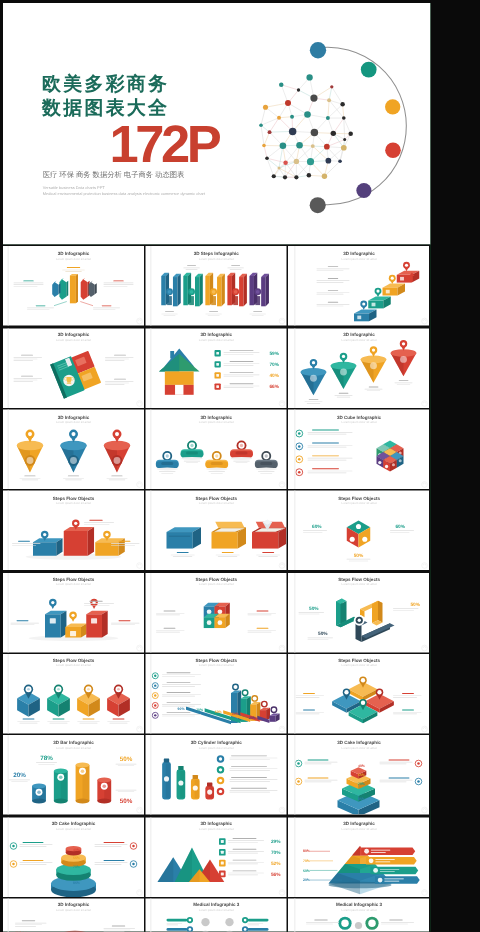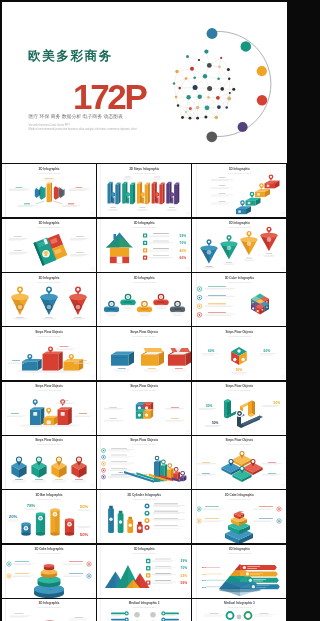--- a/index.html
+++ b/index.html
@@ -36,20 +36,21 @@
 
 </style>
 </head>
 <body>
 
 <div class="page">
 
   <div class="hero">
     <div class="hero-title">
       <div>欧美多彩商务</div>
+      <div>数据图表大全</div>
     </div>
     <div class="hero-count">172P</div>
     <div class="hero-tags">医疗 环保 商务 数据分析 电子商务 动态图表</div>
     <div class="hero-en1">Versatile business Data charts PPT</div>
     <div class="hero-en2">Medical environmental protection business data analysis electronic commerce dynamic chart</div>
     <div class="hero-art">
         <svg class="hero-svg" viewBox="0 0 285 161" width="285" height="161">
 <line x1="185.5" y1="54.5" x2="197.0" y2="58.0" stroke="#eec9cc" stroke-width="0.4"></line>
 <line x1="185.5" y1="54.5" x2="190.0" y2="66.7" stroke="#e0e0e0" stroke-width="0.4"></line>
 <line x1="197.0" y1="58.0" x2="204.4" y2="49.6" stroke="#e0e0e0" stroke-width="0.4"></line>

